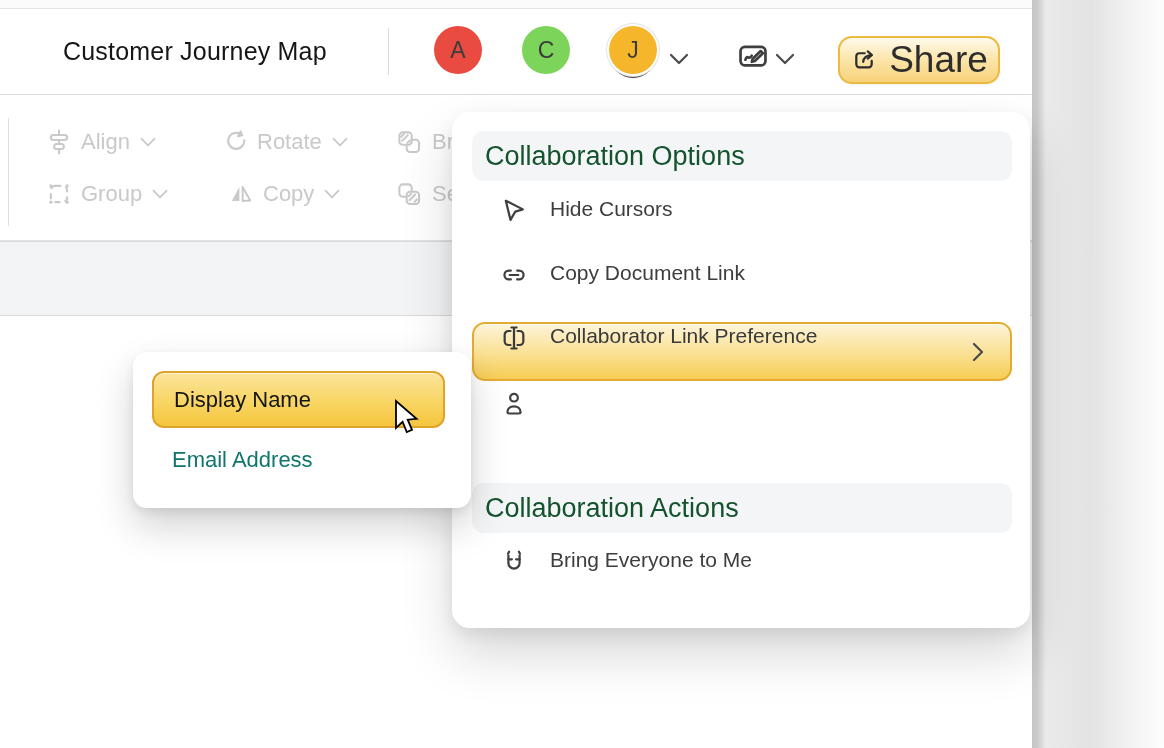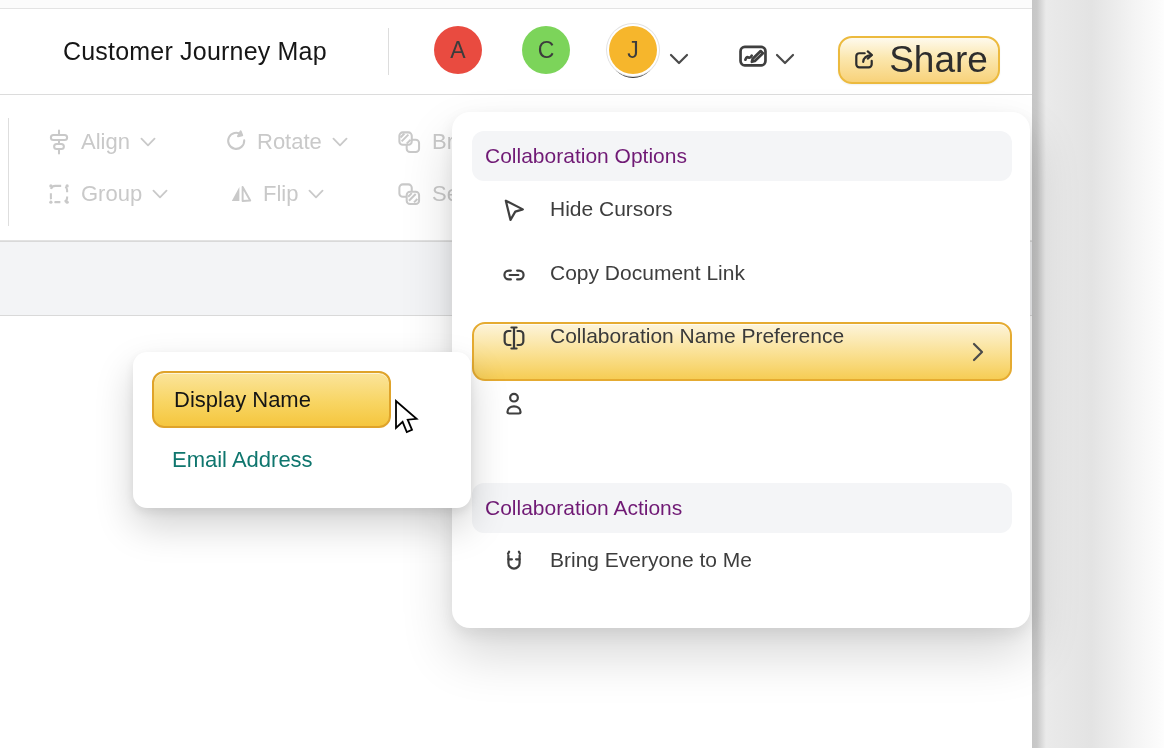--- a/index.html
+++ b/index.html
@@ -42,35 +42,35 @@
   .ribbon{position:absolute;left:0;top:241px;width:1032px;height:75px;box-sizing:border-box;background:#f3f4f6;border-top:1px solid #d9d9d9;border-bottom:1px solid #d9d9d9}
 
   
   .outside{position:absolute;left:1032px;top:0;width:132px;height:748px;
     background:linear-gradient(90deg,#c6c6c6 0px,#c9c9c9 5px,#eaeaea 14px,#e3e3e3 45%,#f4f4f4 78%,#fdfdfd 100%)}
 
   
   .dropdown{position:absolute;left:452px;top:112px;width:578px;height:516px;background:#fff;border-radius:18px;
     box-shadow:0 6px 16px rgba(0,0,0,.07),0 26px 52px rgba(0,0,0,.16);z-index:5}
   .section-header{position:absolute;left:20px;width:540px;height:50px;box-sizing:border-box;background:#f4f5f7;border-radius:12px;
-    line-height:50px;padding-left:13px;font-size:21px;color:#701a75}
+    line-height:50px;padding-left:13px;font-size:27px;color:#14532d}
   .sh1{top:19px}.sh2{top:371px}
   .menu-item{position:absolute;left:20px;width:540px;height:58px;display:flex;align-items:flex-start;font-size:21px;color:#3d3d3d;cursor:default}
   .mi-icon{flex:none;width:28px;height:28px;margin-left:28px;margin-right:22px;display:flex;align-items:center;justify-content:center}
   .mi-hide{top:85px}.mi-copy{top:149px}.mi-set{top:277px}.mi-bring{top:436px}
   .mi-highlight{top:210px;height:59px;box-sizing:border-box;border:2px solid #e5ab31;border-radius:13px;color:#3a3a3a;
     background:linear-gradient(180deg,#fdf4da 0%,#fae091 55%,#f6cd55 100%);
     box-shadow:inset 0 1px 0 rgba(255,255,255,.65)}
   .mi-highlight .mi-icon{margin-left:26px}
   .sub-arrow{position:absolute;right:24px;top:50%;transform:translateY(-50%);display:flex}
 
   
   .submenu{position:absolute;left:133px;top:352px;width:338px;height:156px;background:#fff;border-radius:14px;
     box-shadow:0 4px 10px rgba(0,0,0,.08),0 18px 38px rgba(0,0,0,.18);z-index:10}
-  .sub-highlight{position:absolute;left:19px;top:19px;width:239px;height:57px;box-sizing:border-box;
+  .sub-highlight{position:absolute;left:19px;top:19px;width:293px;height:57px;box-sizing:border-box;
     border:2px solid #dfa32a;border-radius:12px;display:flex;align-items:center;padding-left:20px;
     font-size:22px;font-weight:500;color:#151515;
     background:linear-gradient(180deg,#fbe49b 0%,#f8d563 55%,#f5c63e 100%);
     box-shadow:inset 0 1px 0 rgba(255,255,255,.6)}
   .sub-email{position:absolute;left:39px;top:86px;height:44px;line-height:44px;font-size:22px;color:#0f766e;cursor:default}
 
   .pointer{position:absolute;left:393px;top:399px;z-index:20}
 </style>
 </head>
 <body>
@@ -181,21 +181,21 @@
         </svg>
     </div>
 
     <div class="tool-btn tr2 tb-flip">
       <span style="display:flex">
         <svg width="26" height="26" viewBox="0 0 24 24" fill="none" stroke="#c9c9c9" stroke-width="1.8" stroke-linejoin="round">
           <path d="M10.5 5.5v13L3.5 18.5z" fill="#c9c9c9" stroke="none"></path>
           <path d="M13.5 5.5v13l7-.5z"></path>
         </svg>
       </span>
-      <span>Flip</span>
+      <span>Copy</span>
       <svg width="18" height="12" viewBox="0 0 22 14">
           <path d="M3 3l8 8 8-8" fill="none" stroke="#c9c9c9" stroke-width="2.2" stroke-linecap="round" stroke-linejoin="round"></path>
         </svg>
     </div>
 
     <div class="tool-btn tr2 tb-send">
       <span style="display:flex">
         <svg width="27" height="27" viewBox="0 0 24 24" fill="none" stroke="#c9c9c9" stroke-width="1.8" stroke-linejoin="round">
           <rect x="3" y="3" width="11" height="11" rx="3"></rect>
           <rect x="9.5" y="9.5" width="11" height="11" rx="3" fill="#fff"></rect>
@@ -235,21 +235,21 @@
   </div>
 
   <div class="menu-item mi-highlight">
     <span class="mi-icon">
       <svg width="28" height="28" viewBox="0 0 24 24" fill="none" stroke="#3a3a3a" stroke-width="1.9" stroke-linecap="round" stroke-linejoin="round">
         <path d="M9 6H7.2A3.2 3.2 0 0 0 4 9.2v5.6A3.2 3.2 0 0 0 7.2 18H9"></path>
         <path d="M15 6h1.8A3.2 3.2 0 0 1 20 9.2v5.6a3.2 3.2 0 0 1-3.2 3.2H15"></path>
         <path d="M12 3v18M9.8 3h4.4M9.8 21h4.4"></path>
       </svg>
     </span>
-    <span>Collaboration Name Preference</span>
+    <span>Collaborator Link Preference</span>
     <span class="sub-arrow">
       <svg width="16" height="22" viewBox="0 0 16 22">
           <path d="M4 3l8 8-8 8" fill="none" stroke="#4a4a4a" stroke-width="2.2" stroke-linecap="round" stroke-linejoin="round"></path>
         </svg>
     </span>
   </div>
 
   <div class="menu-item mi-set">
     <span class="mi-icon">
       <svg width="28" height="28" viewBox="0 0 24 24" fill="none" stroke="#3f3f3f" stroke-width="1.9" stroke-linecap="round" stroke-linejoin="round">

